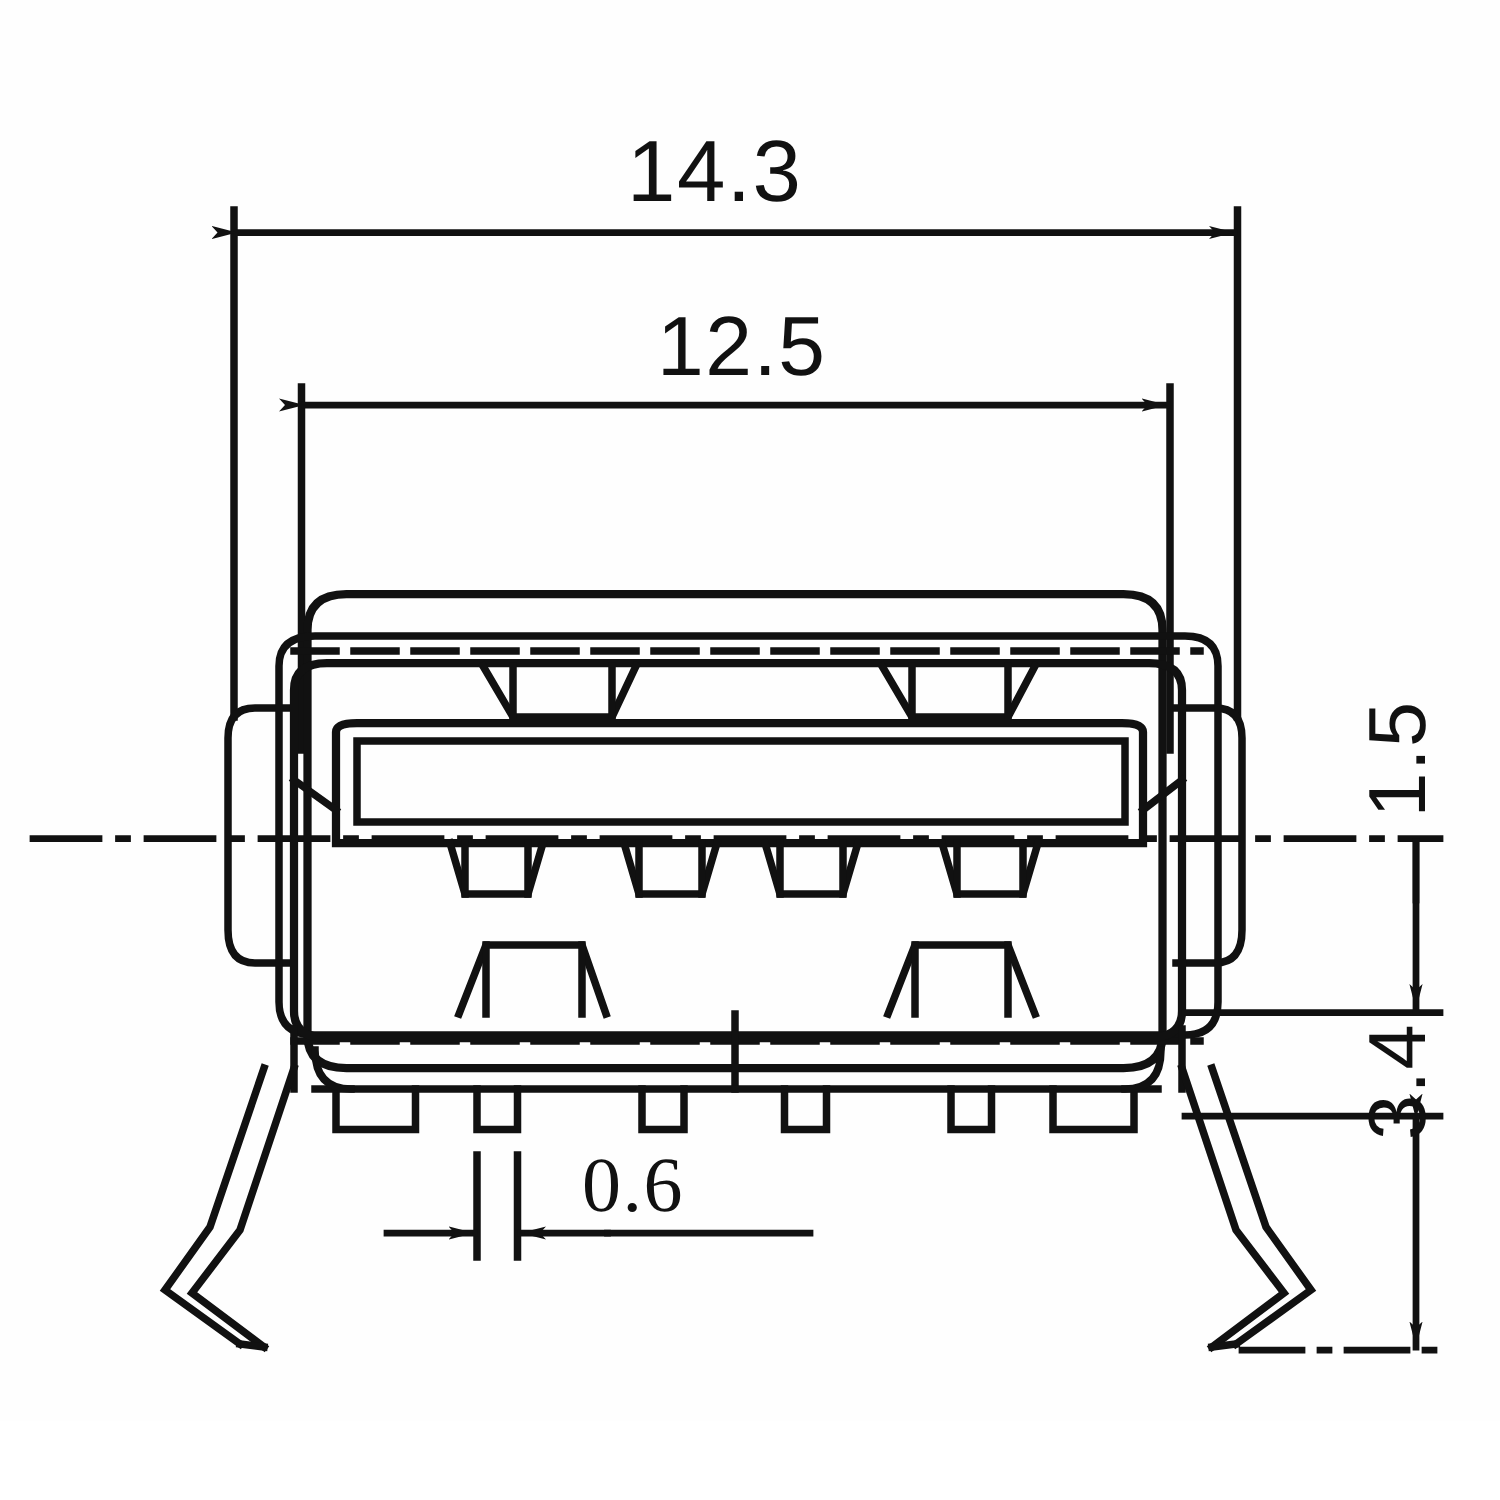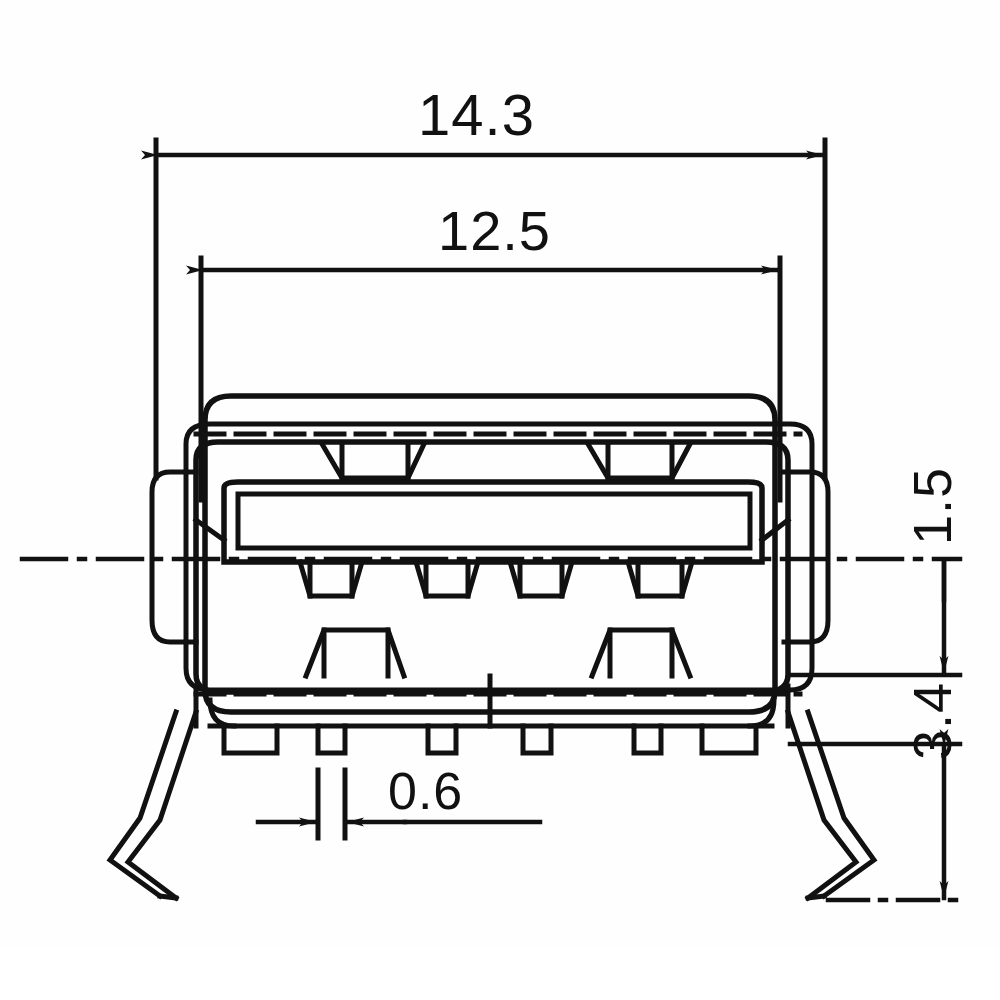--- a/index.html
+++ b/index.html
@@ -14,21 +14,21 @@
   .dim-text{
     position:absolute;
     font-family:"Liberation Sans", sans-serif;
     font-weight:400;
     color:#111111;
     white-space:nowrap;
     line-height:1;
   }
   #t-143{left:418px;top:86px;font-size:58px;letter-spacing:1px;}
   #t-125{left:420px;top:203px;font-size:56px;letter-spacing:1px;margin-left:18px;}
-  #t-06 {left:388px;top:765px;font-size:52px;letter-spacing:1px;}
+  #t-06 {left:388px;top:765px;font-size:52px;letter-spacing:1px;font-family:Liberation Serif, serif;}
   #t-15 {left:905px;top:545px;font-size:54px;transform:rotate(-90deg);transform-origin:left top;letter-spacing:1px;}
   #t-34 {left:905px;top:760px;font-size:54px;transform:rotate(-90deg);transform-origin:left top;letter-spacing:1px;}
 </style>
 </head>
 <body>
 
 <div id="stage">
 
   <svg id="drawing" viewBox="0 0 1000 1000" width="1000" height="1000" xmlns="http://www.w3.org/2000/svg">
 

